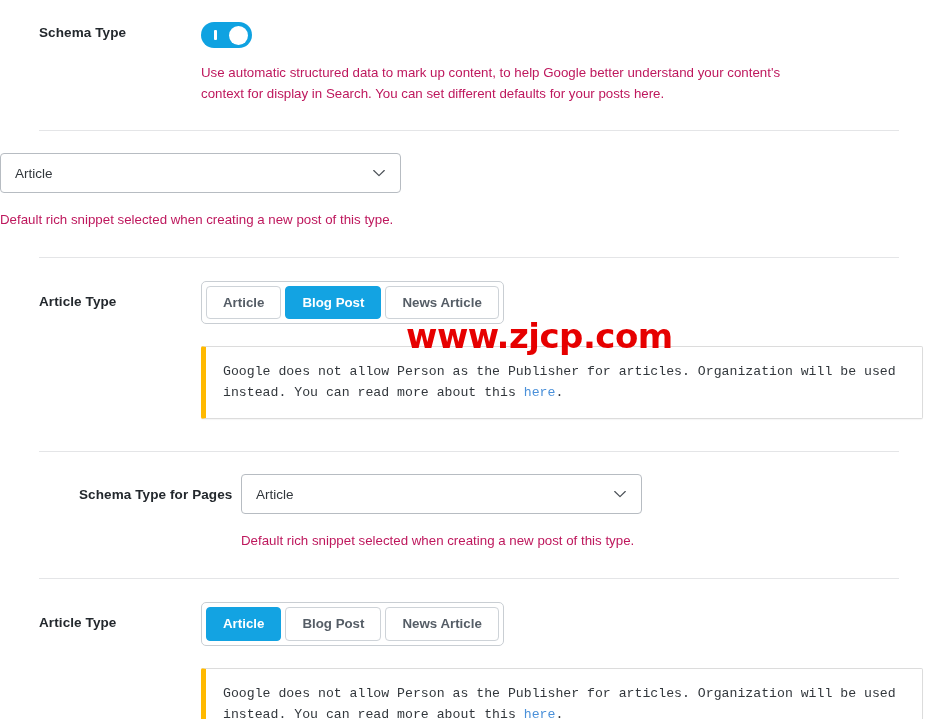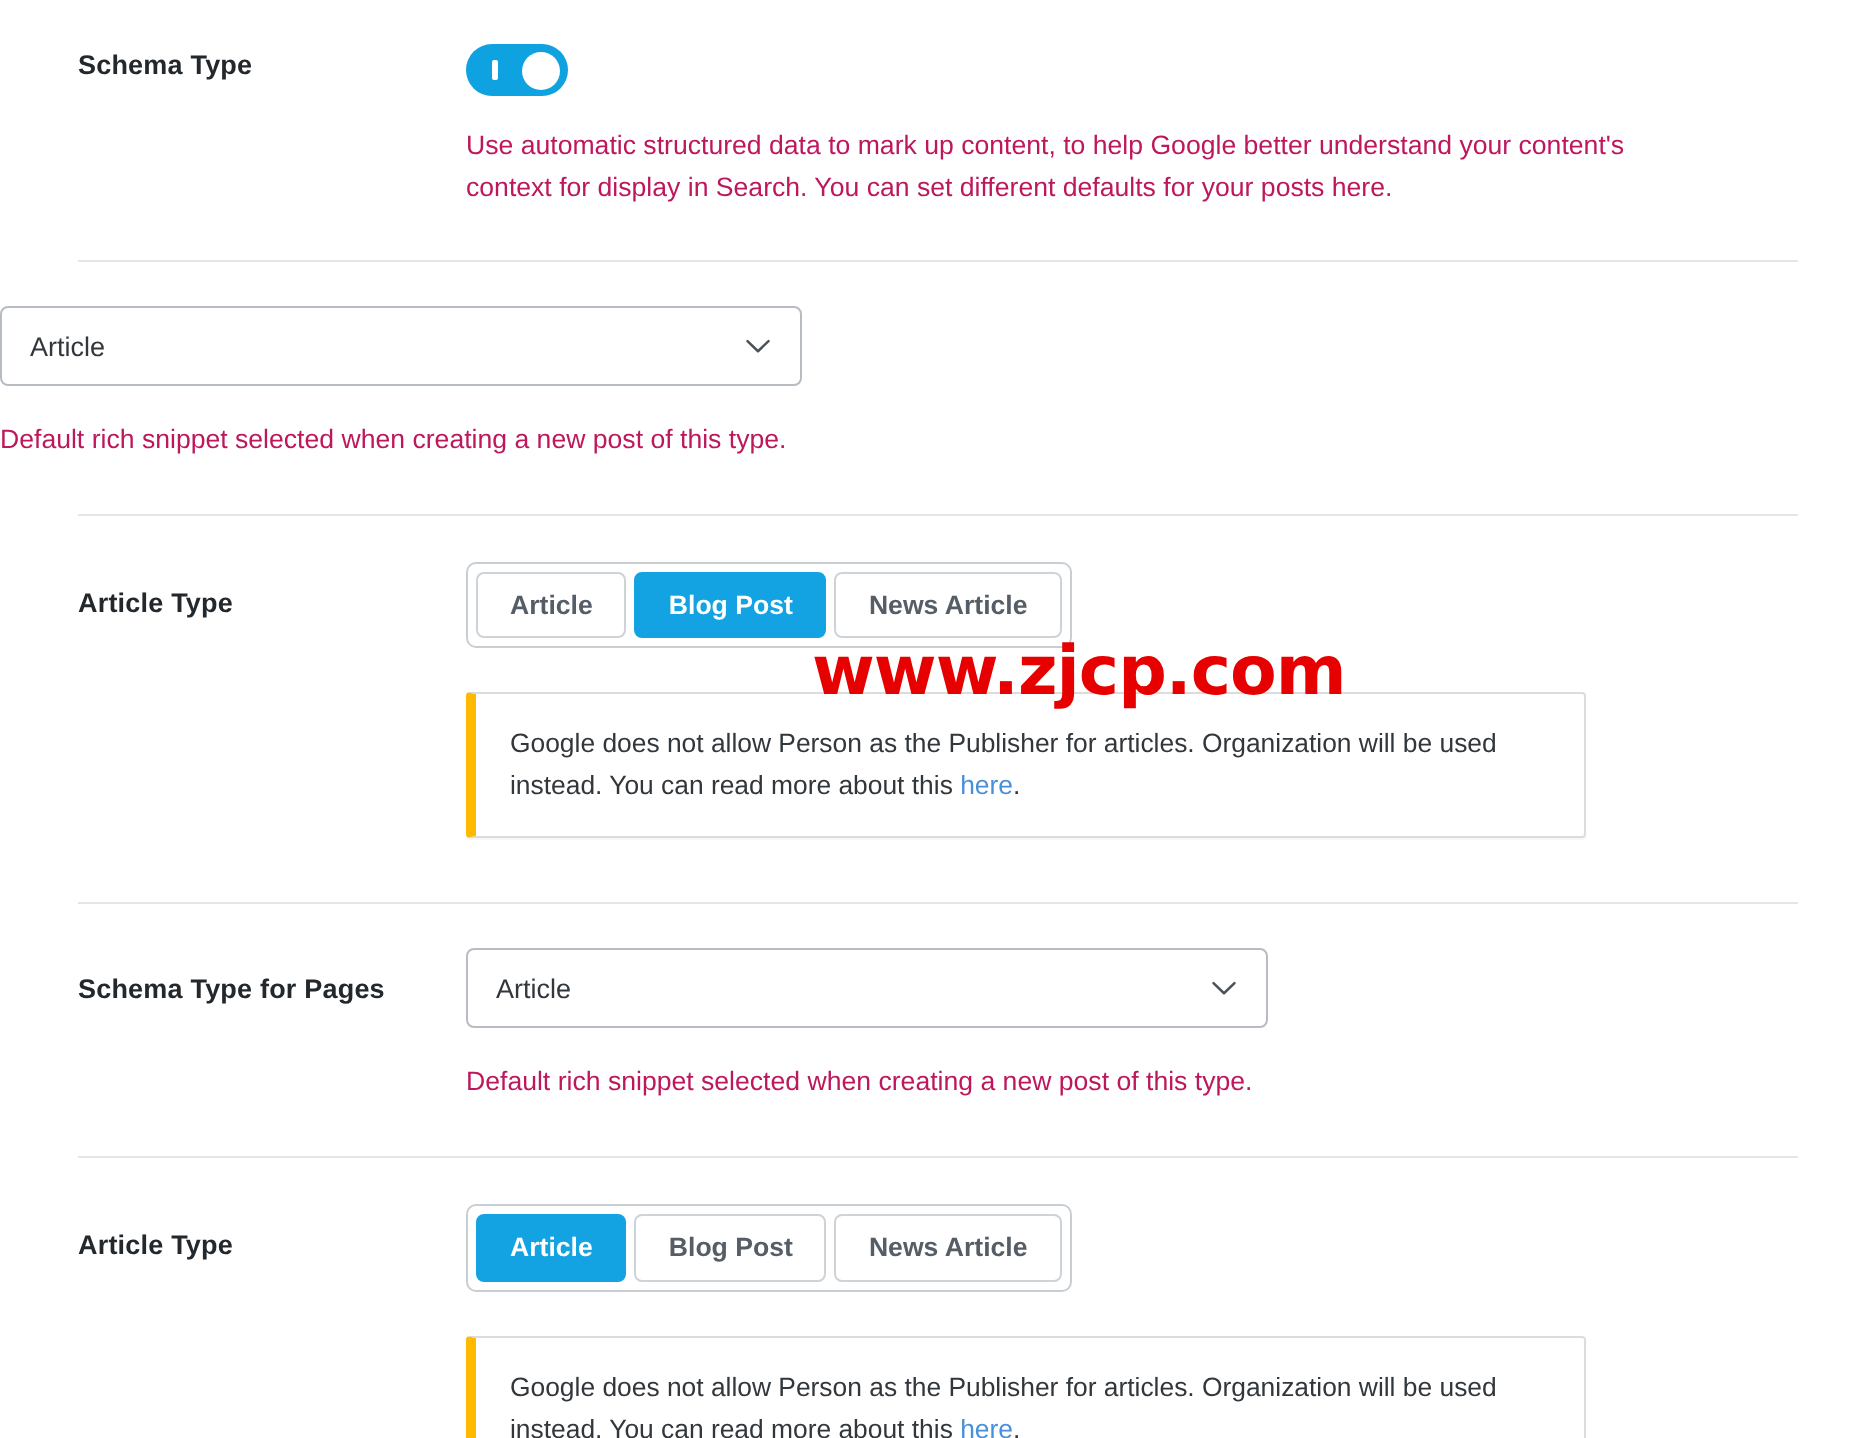--- a/index.html
+++ b/index.html
@@ -20,21 +20,20 @@
   .settings-wrap {
     position: relative;
     width: 938px;
   }
 
   .row {
     display: flex;
     align-items: flex-start;
     padding: 0;
     position: relative;
-    gap: 32px;
   }
 
   .row-divider {
     border-top: 1px solid #e4e5e7;
     margin: 0 39px;
     height: 0;
   }
 
   .label-col {
     width: 201px;
@@ -150,27 +149,28 @@
   }
   .btn-group .gbtn.active {
     background: #13a3e2;
     border-color: #13a3e2;
     color: #ffffff;
   }
 
   
   .notice {
     margin-top: 22px;
-    width: 560px;
+    width: 722px;
     border: 1px solid #dcdcdc;
     border-left: 5px solid #ffb900;
     border-radius: 2px;
     background: #ffffff;
     padding: 14px 17px 15px 17px;
     box-shadow: 0 1px 1px rgba(0,0,0,0.04);
+    font-family: Liberation Mono, monospace;
   }
   .notice p {
     margin: 0;
     font-size: 13.2px;
     line-height: 21px;
     color: #32373c;
   }
   .notice a {
     color: #4a90d9;
     text-decoration: none;
@@ -238,21 +238,21 @@
         <button class="gbtn">News Article</button>
       </div>
       <div class="notice">
         <p><span>Google does not allow Person as the Publisher for articles. Organization will be used instead. You can read more about this </span><a href="#">here</a><span>.</span></p>
       </div>
     </div>
   </div>
 
   <div class="row-divider" style="margin-top:32px;"></div>
 
-  <div class="row" style="padding-top:22px;">
+  <div class="row" style="padding-top:22px;margin-left:40px;">
     <div class="label-col" style="padding-top:12px;">
       <div class="field-label">Schema Type for Pages</div>
     </div>
     <div class="field-col">
       <div class="select-box">
         <span class="select-value">Article</span>
         <span class="chev">
           <svg viewBox="0 0 16 16" width="14" height="14" aria-hidden="true">
             <path d="M2 5.2 L8 11 L14 5.2" fill="none" stroke="#4b5157" stroke-width="1.4" stroke-linecap="round" stroke-linejoin="round"></path>
           </svg>

